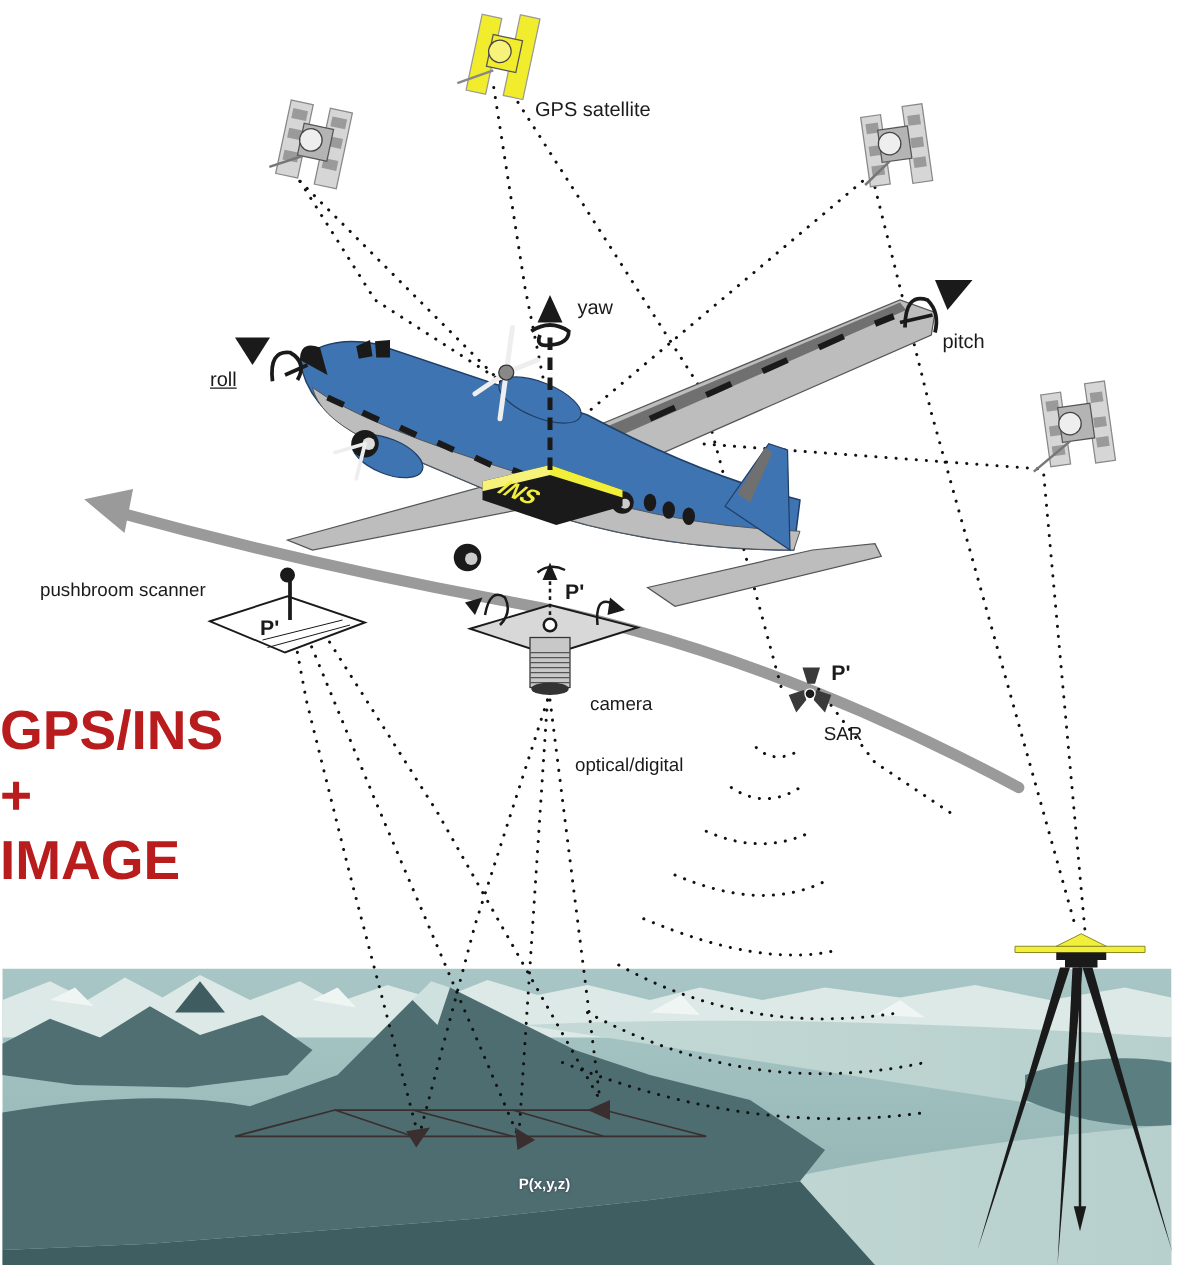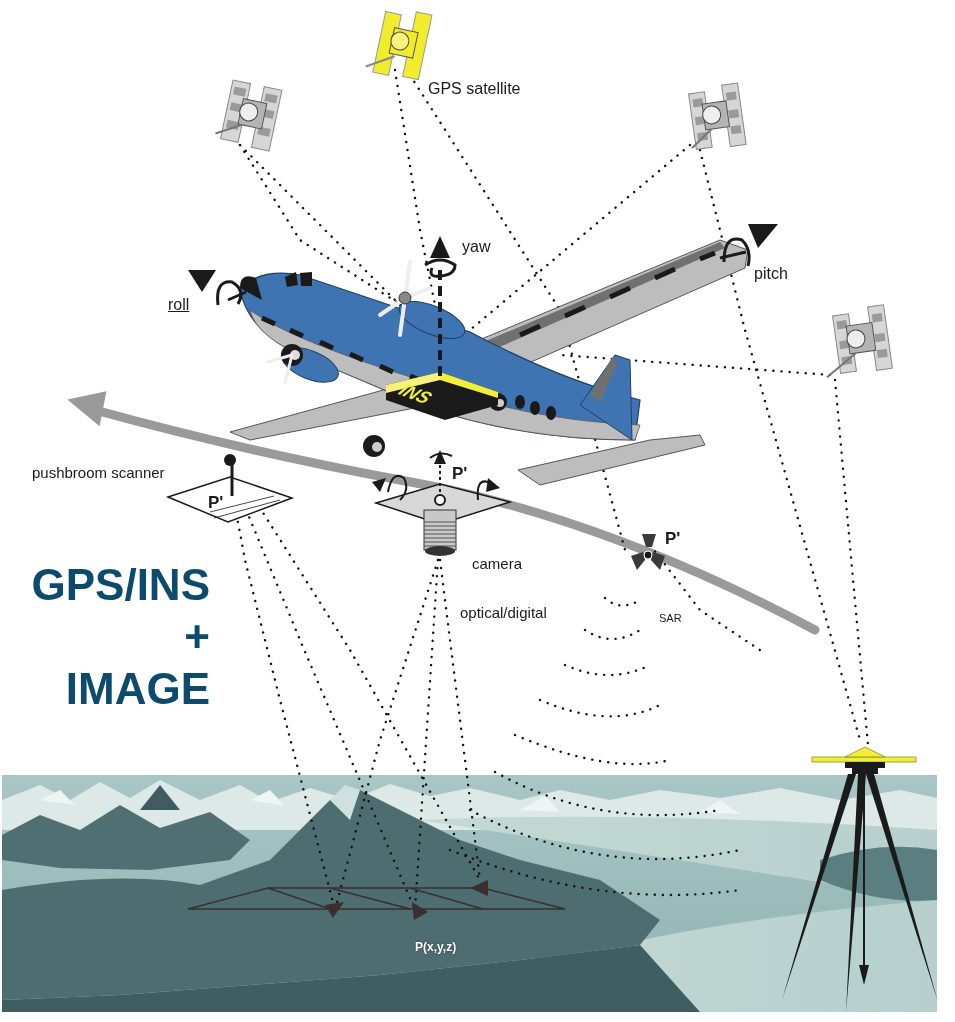--- a/index.html
+++ b/index.html
@@ -1,20 +1,20 @@
 <!DOCTYPE html>
 <html><head>
 <meta charset="utf-8">
 <style>
   html,body{margin:0;padding:0;background:#fff;}
   body{width:955px;height:1022px;position:relative;overflow:hidden;font-family:"Liberation Sans",sans-serif;}
   #stage{position:absolute;left:0;top:0;width:955px;height:1008px;}
   .lbl{position:absolute;color:#1a1a1a;font-family:"Liberation Sans",sans-serif;font-size:16px;line-height:18px;white-space:nowrap;}
   .lbl.b{font-weight:bold;}
-  .big{position:absolute;color:#0c4a6e;font-family:"Liberation Sans",sans-serif;font-weight:bold;font-size:44px;line-height:50px;text-align:right;width:210px;}
+  .big{position:absolute;color:#b91c1c;font-family:"Liberation Sans",sans-serif;font-weight:bold;font-size:44px;line-height:50px;text-align:left;width:210px;}
   .pxyz{position:absolute;color:#fff;font-weight:bold;font-size:12px;text-shadow:0 0 2px #334;}
 </style>
 </head>
 <body>
 
 <div id="stage">
 
 <svg width="955" height="1022" viewBox="0 0 955 1022" xmlns="http://www.w3.org/2000/svg" style="position:absolute;left:0;top:0">
   <defs>
     <linearGradient id="sky" x1="0" y1="0" x2="0" y2="1">
@@ -297,21 +297,21 @@
 
 <div style="position:absolute;left:400px;top:384px;transform:rotate(20deg) skewX(-20deg);color:#f2ef3a;font-weight:bold;font-size:18px;font-style:italic;font-family:'Liberation Sans',sans-serif;">INS</div>
 
 <div class="lbl" style="left:32px;top:464px;font-size:15px;">pushbroom scanner</div>
 <div class="lbl b" style="left:208px;top:494px;font-size:17px;">P'</div>
 <div class="lbl b" style="left:452px;top:465px;font-size:17px;">P'</div>
 <div class="lbl b" style="left:665px;top:530px;font-size:17px;">P'</div>
 
 <div class="lbl" style="left:472px;top:555px;font-size:15px;">camera</div>
 <div class="lbl" style="left:460px;top:556px;font-size:15px;margin-top:48px;">optical/digital</div>
-<div class="lbl" style="left:659px;top:579px;font-size:11px;margin-top:30px;">SAR</div>
+<div class="lbl" style="left:659px;top:579px;font-size:15px;">SAR</div>
 
 <div class="big" style="left:0;top:560px;">GPS/INS</div>
 <div class="big" style="left:0;top:612px;">+</div>
 <div class="big" style="left:0;top:664px;">IMAGE</div>
 
 <div class="pxyz" style="left:415px;top:940px;">P(x,y,z)</div>
 
 </div>
 
 </body></html>

